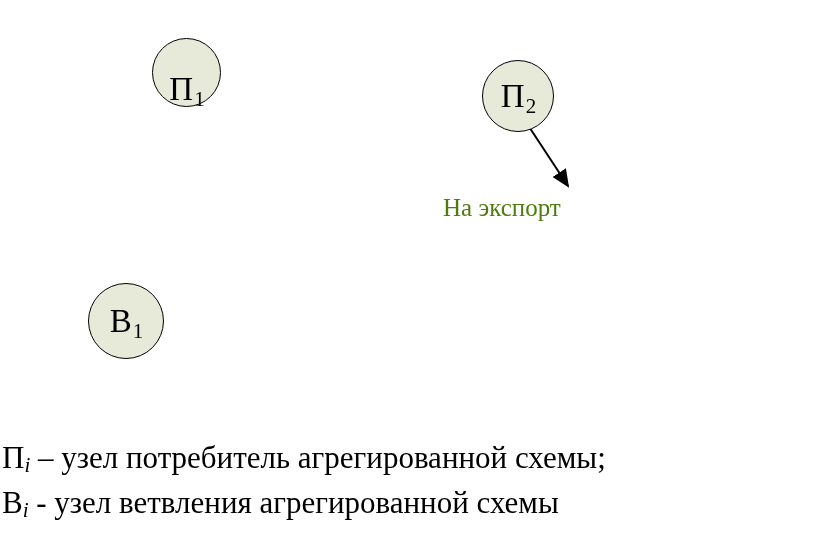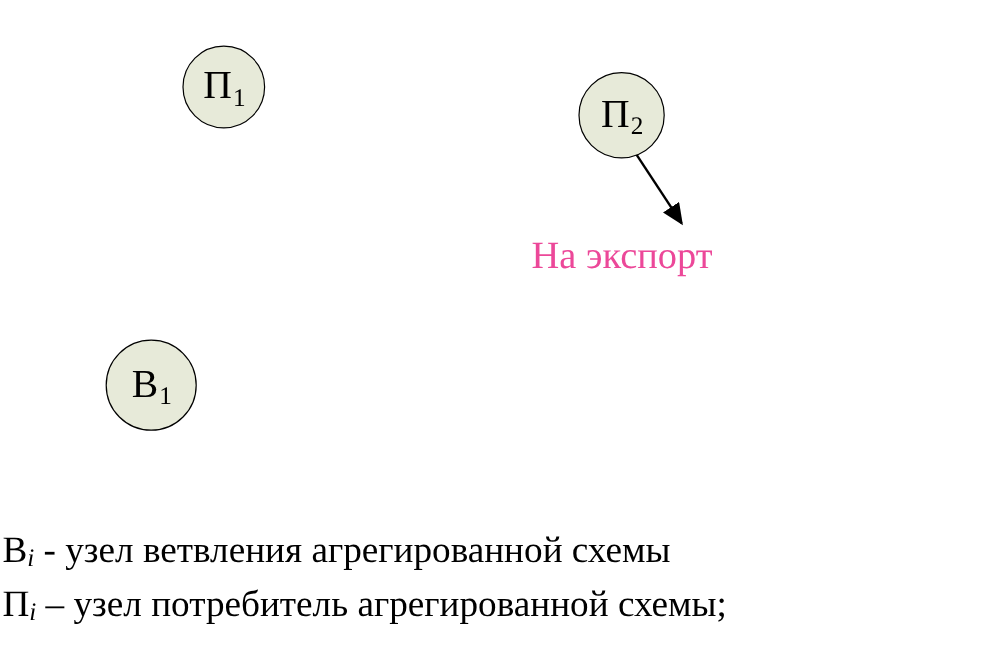--- a/index.html
+++ b/index.html
@@ -40,22 +40,22 @@
     left: 0;
     top: 0;
     width: 826px;
     height: 552px;
     pointer-events: none;
   }
   .export-label {
     position: absolute;
     left: 443px;
     top: 194px;
-    font-size: 32px;
-    color: #ec4899;
+    font-size: 25px;
+    color: #4d7c0f;
     white-space: nowrap;
   }
   .legend {
     position: absolute;
     left: 2px;
     top: 436px;
     font-size: 31px;
     color: #000000;
     line-height: 1.45;
   }
@@ -77,32 +77,32 @@
 
   <svg class="arrow-svg" viewBox="0 0 826 552">
     <defs>
       <marker id="arrowhead" markerWidth="10" markerHeight="8" refX="8" refY="4" orient="auto">
         <polygon points="0 0, 9 4, 0 8" fill="#000000"></polygon>
       </marker>
     </defs>
     <line x1="520" y1="113" x2="568" y2="186" stroke="#000000" stroke-width="2" marker-end="url(#arrowhead)"></line>
   </svg>
 
-  <div class="node" style="left:152px; top:38px; width:67px; height:67px;">
+  <div class="node" style="left:152px; top:38px; width:67px; height:67px;align-items:flex-end;">
     <span><span>П</span><sub>1</sub></span>
   </div>
 
   <div class="node" style="left:482px; top:60px; width:70px; height:70px;">
     <span><span>П</span><sub>2</sub></span>
   </div>
 
   <div class="node" style="left:88px; top:283px; width:74px; height:74px;">
     <span><span>В</span><sub>1</sub></span>
   </div>
 
   <div class="export-label">На экспорт</div>
 
   <div class="legend">
+    <div class="legend-line"><span>П</span><sub>i</sub><span> – узел потребитель агрегированной схемы;</span></div>
     <div class="legend-line"><span>В</span><sub>i</sub><span> - узел ветвления агрегированной схемы</span></div>
-    <div class="legend-line"><span>П</span><sub>i</sub><span> – узел потребитель агрегированной схемы;</span></div>
   </div>
 
 </div>
 
 </body></html>

